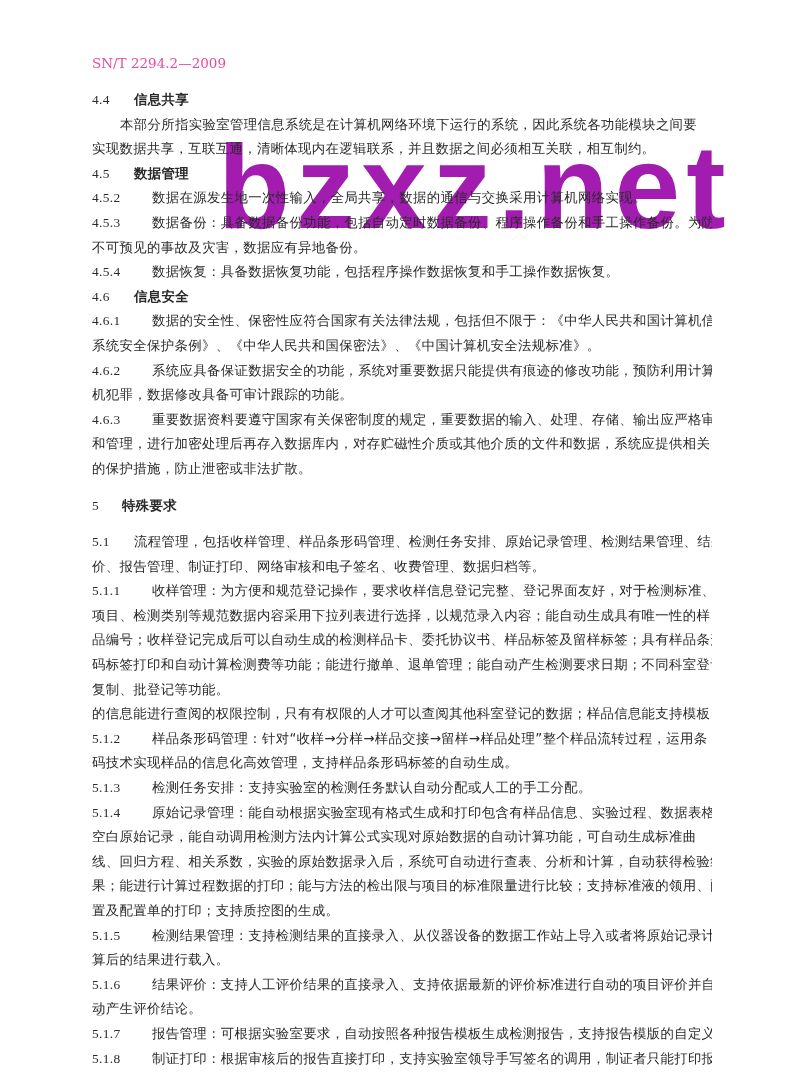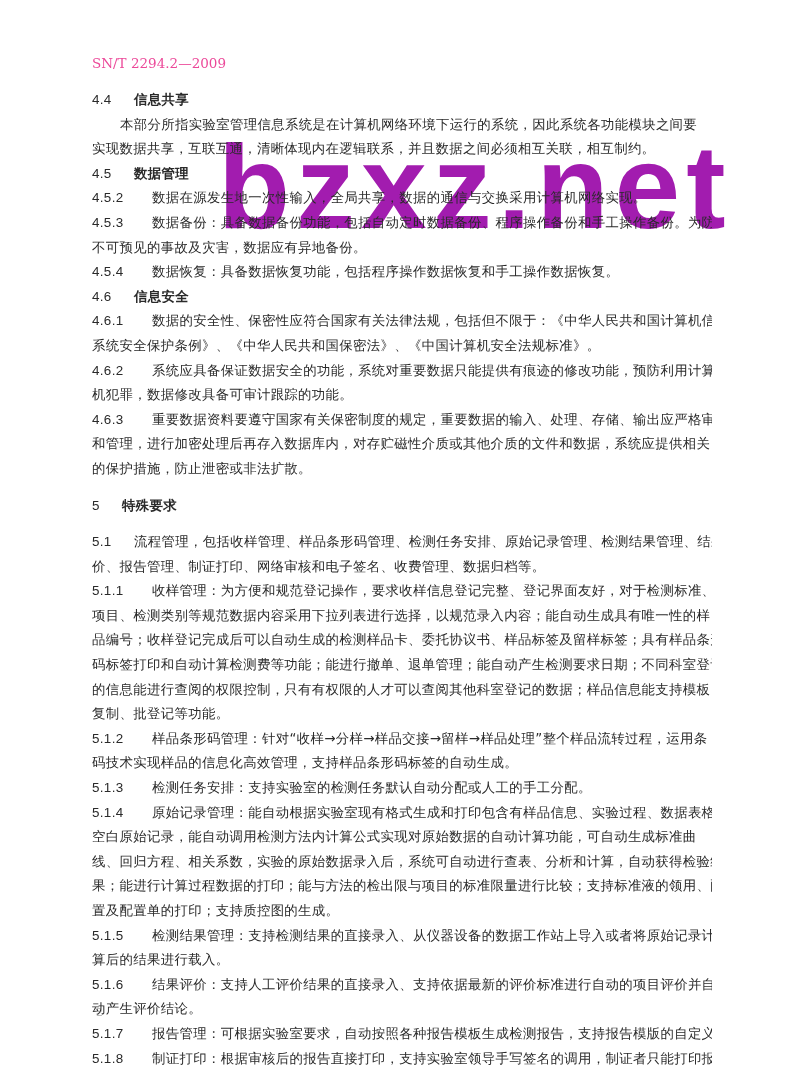--- a/index.html
+++ b/index.html
@@ -8,21 +8,21 @@
     font-family: "DejaVu Sans", sans-serif; color: #2a2a2a;
   }
   .watermark {
     position: absolute; left: 218px; top: 128px; font-family: "Liberation Sans", sans-serif;
     font-weight: bold; font-size: 118px; color: #a21caf; letter-spacing: 6px; z-index: 0; line-height: 1;
   }
   .page { position: absolute; left: 92px; top: 52px; width: 620px; z-index: 1; }
   .std-no { font-family: "DejaVu Serif", serif; font-size: 13.5px; color: #ec4899; height: 22px; line-height: 22px; margin-bottom: 14px; }
   .line { font-size: 13.4px; line-height: 24.6px; height: 24.6px; white-space: nowrap; overflow: hidden; letter-spacing: 0.35px; }
   .heading { font-weight: bold; }
-  .num { display: inline-block; font-family: Liberation Sans, sans-serif; font-weight: normal; }
+  .num { display: inline-block; font-family: Liberation Serif, serif; font-weight: normal; }
   .num.sec { width: 42px; }
   .num.sub { width: 60px; }
   .num.chap { width: 30px; }
   .indent { padding-left: 28px; }
   .gap { height: 12px; }
   .pageno { position: absolute; left: 96px; top: 1006px; font-size: 11px; color: #bbb; }
 </style>
 </head>
 <body>
 
@@ -55,22 +55,22 @@
   <div class="line heading"><span class="num chap">5</span><span>特殊要求</span></div>
   <div class="gap"></div>
 
   <div class="line"><span class="num sec">5.1</span><span>流程管理，包括收样管理、样品条形码管理、检测任务安排、原始记录管理、检测结果管理、结果评</span></div>
   <div class="line">价、报告管理、制证打印、网络审核和电子签名、收费管理、数据归档等。</div>
 
   <div class="line"><span class="num sub">5.1.1</span><span>收样管理：为方便和规范登记操作，要求收样信息登记完整、登记界面友好，对于检测标准、检测</span></div>
   <div class="line">项目、检测类别等规范数据内容采用下拉列表进行选择，以规范录入内容；能自动生成具有唯一性的样</div>
   <div class="line">品编号；收样登记完成后可以自动生成的检测样品卡、委托协议书、样品标签及留样标签；具有样品条形</div>
   <div class="line">码标签打印和自动计算检测费等功能；能进行撤单、退单管理；能自动产生检测要求日期；不同科室登记</div>
+  <div class="line">复制、批登记等功能。</div>
   <div class="line">的信息能进行查阅的权限控制，只有有权限的人才可以查阅其他科室登记的数据；样品信息能支持模板</div>
-  <div class="line">复制、批登记等功能。</div>
 
   <div class="line"><span class="num sub">5.1.2</span><span>样品条形码管理：针对“收样→分样→样品交接→留样→样品处理”整个样品流转过程，运用条</span></div>
   <div class="line">码技术实现样品的信息化高效管理，支持样品条形码标签的自动生成。</div>
 
   <div class="line"><span class="num sub">5.1.3</span><span>检测任务安排：支持实验室的检测任务默认自动分配或人工的手工分配。</span></div>
 
   <div class="line"><span class="num sub">5.1.4</span><span>原始记录管理：能自动根据实验室现有格式生成和打印包含有样品信息、实验过程、数据表格的</span></div>
   <div class="line">空白原始记录，能自动调用检测方法内计算公式实现对原始数据的自动计算功能，可自动生成标准曲</div>
   <div class="line">线、回归方程、相关系数，实验的原始数据录入后，系统可自动进行查表、分析和计算，自动获得检验结</div>
   <div class="line">果；能进行计算过程数据的打印；能与方法的检出限与项目的标准限量进行比较；支持标准液的领用、配</div>

